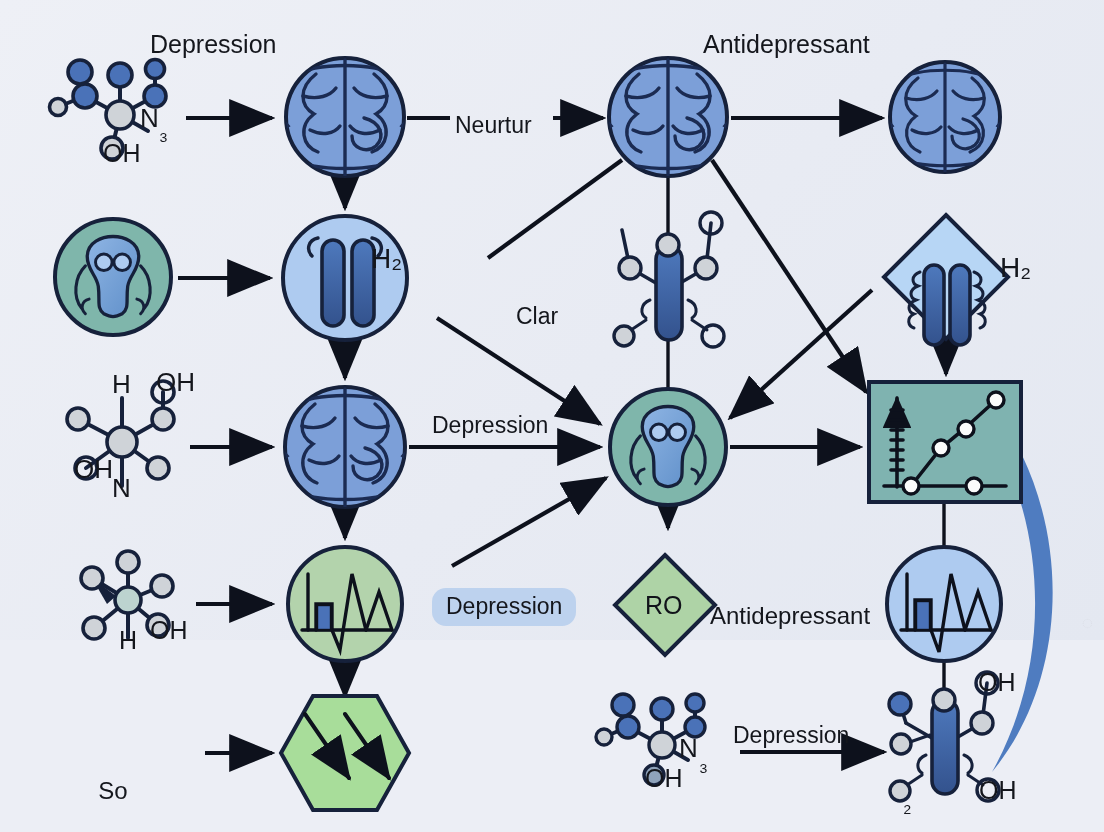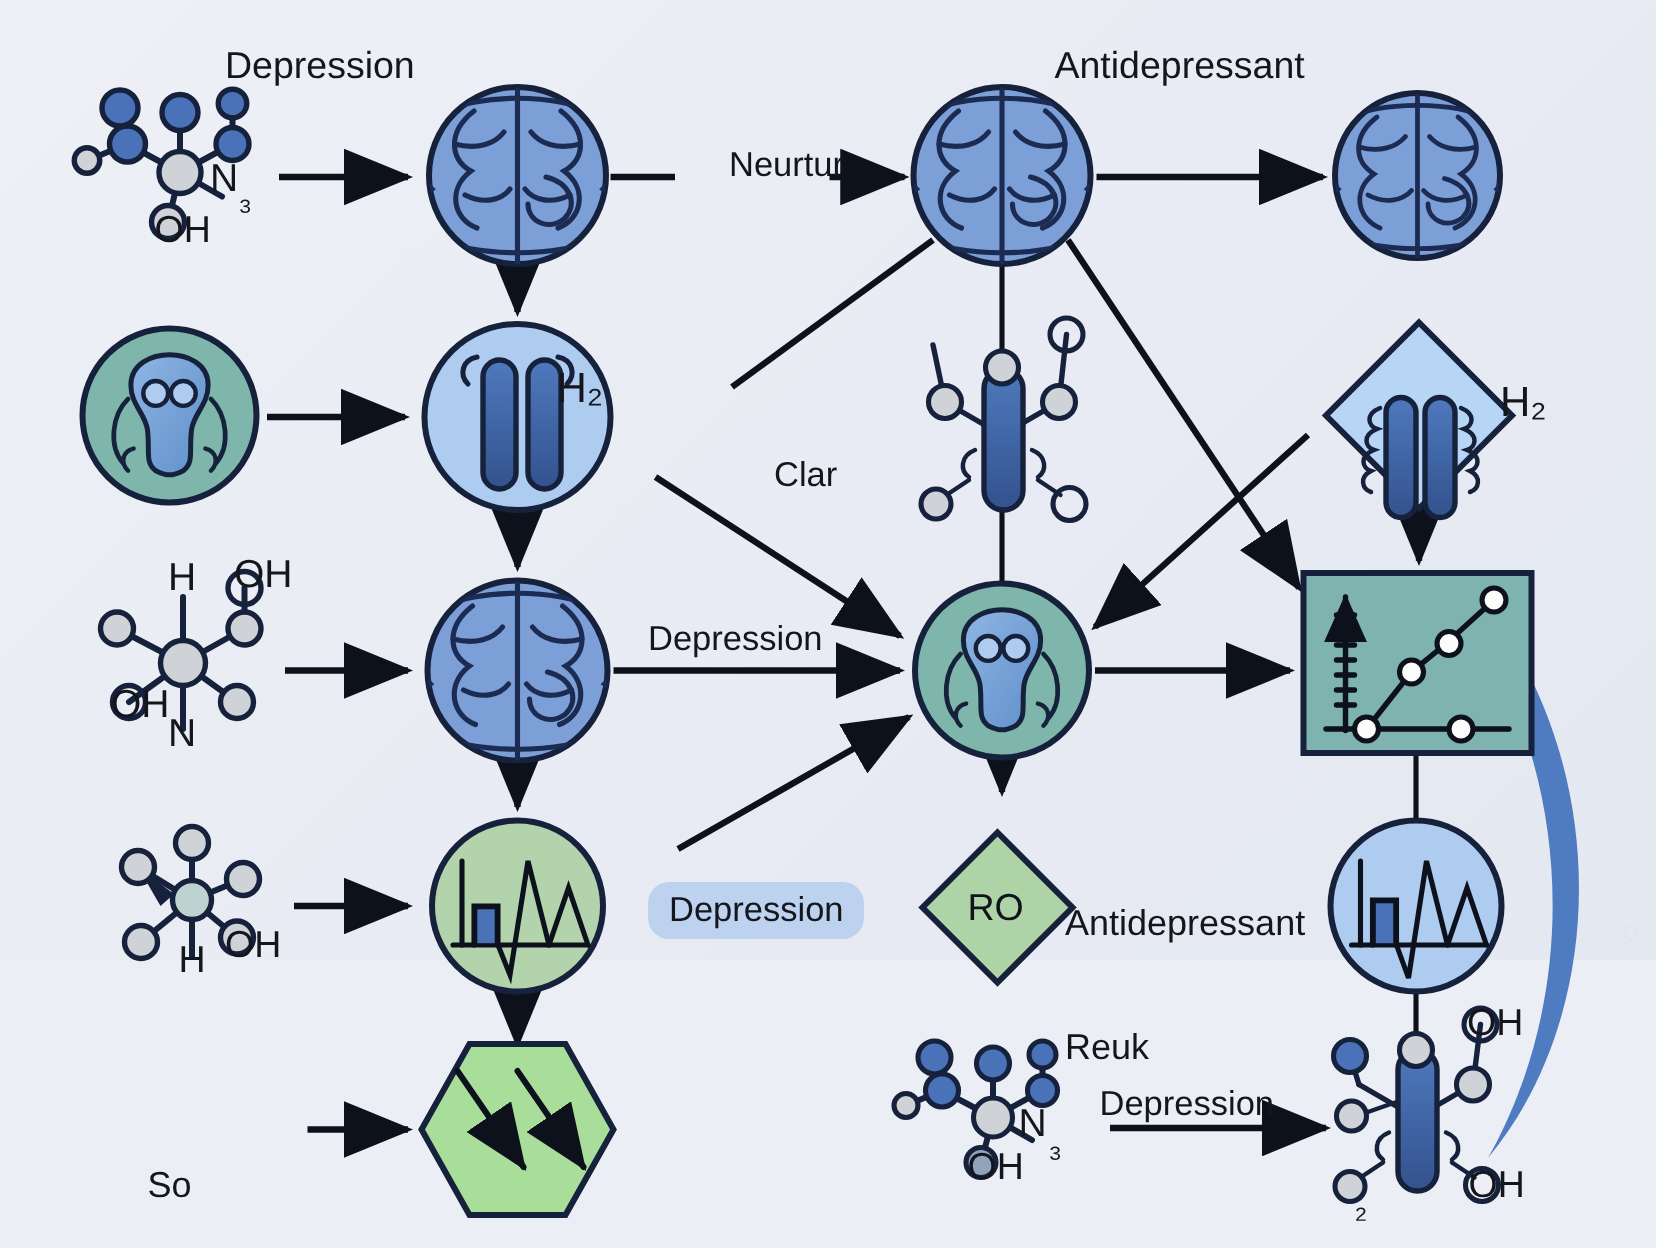--- a/index.html
+++ b/index.html
@@ -441,29 +441,28 @@
         <circle cx="901" cy="744" r="10" fill="#cfd3d8"></circle>
         <circle cx="900" cy="791" r="10" fill="#cfd3d8"></circle>
         <circle cx="988" cy="790" r="11" fill="none"></circle>
       </g>
     </g>
   </svg>
 
   <div class="lbl lbl-title" style="left:150px;top:30px;">Depression</div>
   <div class="lbl lbl-title" style="left:703px;top:30px;">Antidepressant</div>
 
-  <div class="lbl lbl-edge" style="left:455px;top:96px;margin-left:31px;">Neurtur</div>
+  <div class="lbl lbl-edge" style="left:455px;top:112px;">Neurtur</div>
   <div class="lbl lbl-edge" style="left:516px;top:303px;">Clar</div>
   <div class="lbl lbl-edge" style="left:432px;top:412px;">Depression</div>
   <div class="lbl lbl-pill" style="left:432px;top:588px;">Depression</div>
   <div class="lbl lbl-edge" style="left:733px;top:722px;">Depression</div>
 
   <div class="lbl lbl-multi" style="left:710px;top:547px;text-align:left;">
     <div>Antidepressant</div>
-    <div>Reuk</div>
   </div>
 
   <div class="lbl lbl-multi" style="left:18px;top:722px;width:190px;">
     <div>So</div>
     
   </div>
 
   <div class="lbl" style="left:371px;top:243px;font-size:28px;">H₂</div>
   <div class="lbl" style="left:1000px;top:252px;font-size:28px;">H₂</div>
   <div class="lbl lbl-ro" style="left:645px;top:591px;font-size:25px;text-align:center;">RO</div>

